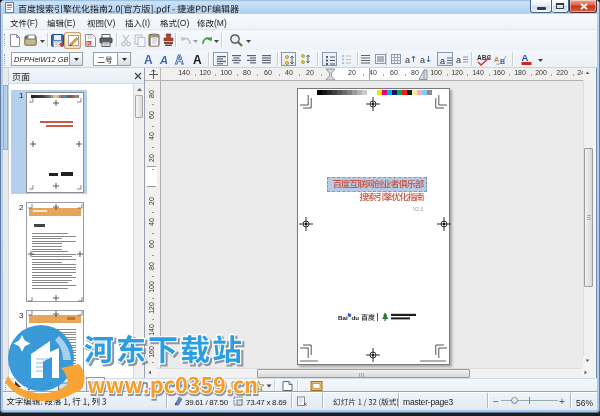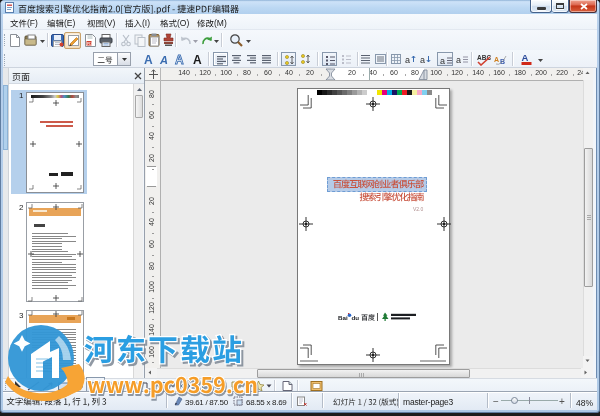--- a/index.html
+++ b/index.html
@@ -211,20 +211,28 @@
       <div style="position:absolute;left:218px;top:19px;width:1px;height:14px;background:#c8cdd6;box-shadow:1px 0 0 #ffffff;"></div>
       <svg class="ab" style="left:226px;top:19px" width="14" height="14">
         <circle cx="6" cy="6" r="4.2" fill="#e8f0fa" stroke="#444" stroke-width="1.2"></circle>
         <path d="M9 9 L13 13" stroke="#8a5c2a" stroke-width="2.2"></path>
       </svg>
       <svg class="ab" style="left:242px;top:25px" width="7" height="5">
         <path d="M1 1 L3.5 4 L6 1 z" fill="#444"></path>
       </svg>
       <div style="position:absolute;left:0px;top:36px;width:594px;height:18px;background:linear-gradient(#f3f7fb,#ecf1f8);border-bottom:1px solid #cdd4de;"></div>
       <div style="position:absolute;left:1px;top:40px;width:2px;height:12px;border-left:1px dotted #9aa6b5;"></div>
+      <div style="position:absolute;left:8px;top:38px;width:72px;height:14px;background:#fff;border:1px solid #98a0ac;">
+        <div class="ab" style="left:2px;top:1.5px;font-size:7.5px;font-style:italic;color:#222;font-family:'Liberation Sans';">DFPHeiW12 GB</div>
+        <div class="ab" style="right:0;top:0;width:13px;height:12px;background:linear-gradient(#fdfdfd,#d8dde6);border-left:1px solid #98a0ac;">
+          <svg class="ab" style="left:3px;top:4px" width="7" height="5">
+            <path d="M1 1 L3.5 4 L6 1 z" fill="#333"></path>
+          </svg>
+        </div>
+      </div>
       <div style="position:absolute;left:90px;top:38px;width:38px;height:14px;background:#fff;border:1px solid #98a0ac;">
         <div class="ab" style="left:3px;top:2px;">
           <svg width="16" height="10" viewBox="0 0 16.00 10.40" style="overflow:visible">
             <g fill="#222">
               <path transform="translate(0.00,8.16) scale(0.008000,-0.008000)" d="M141 697V616H860V697ZM57 104V20H945V104Z"></path>
               <path transform="translate(8.00,8.16) scale(0.008000,-0.008000)" d="M260 732H736V596H260ZM185 799V530H815V799ZM63 440V371H269C249 309 224 240 203 191H727C708 75 688 19 663 -1C651 -9 639 -10 615 -10C587 -10 514 -9 444 -2C458 -23 468 -52 470 -74C539 -78 605 -79 639 -77C678 -76 702 -70 726 -50C763 -18 788 57 812 225C814 236 816 259 816 259H315L352 371H933V440Z"></path>
             </g>
           </svg>
         </div>
         <div class="ab" style="right:0;top:0;width:13px;height:12px;background:linear-gradient(#fdfdfd,#d8dde6);border-left:1px solid #98a0ac;">
@@ -867,21 +875,21 @@
       <div style="position:absolute;left:163px;top:379px;width:1px;height:15px;background:#b4bcc8;box-shadow:1px 0 0 #fff;"></div>
       <svg class="ab" style="left:171px;top:382px" width="10" height="10">
         <path d="M1 9 L5 1 L8 3 L4.5 9 z" fill="#6a88b8" stroke="#44608a" stroke-width=".6"></path>
         <path d="M1 9 l.6 -2.2 L3.2 7.8 z" fill="#334"></path>
       </svg>
       <div class="ab" style="left:182px;top:383.5px;font-size:8px;letter-spacing:-0.3px;color:#222;">39.61 / 87.50</div>
       <svg class="ab" style="left:230px;top:382px" width="11" height="10">
         <rect x="1" y="1" width="8" height="8" fill="none" stroke="#667" stroke-dasharray="1.5 1"></rect>
         <rect x="4" y="4" width="5" height="5" fill="#cfe0f2" stroke="#667" stroke-width=".7"></rect>
       </svg>
-      <div class="ab" style="left:243px;top:383.5px;font-size:8px;letter-spacing:-0.3px;color:#222;">68.55 x 8.69</div>
+      <div class="ab" style="left:243px;top:383.5px;font-size:8px;letter-spacing:-0.3px;color:#222;">73.47 x 8.69</div>
       <div style="position:absolute;left:288px;top:379px;width:1px;height:15px;background:#b4bcc8;box-shadow:1px 0 0 #fff;"></div>
       <svg class="ab" style="left:293px;top:382px" width="11" height="10">
         <rect x="1.5" y="1" width="7" height="8.5" fill="#fff" stroke="#888"></rect>
         <path d="M3 3 h4 M3 5 h4 M3 7 h3" stroke="#aab" stroke-width=".7"></path>
         <path d="M8 7 l2.5 2.5 M10.5 7 L8 9.5" stroke="#c03028" stroke-width="1"></path>
       </svg>
       <div style="position:absolute;left:319px;top:379px;width:1px;height:15px;background:#b4bcc8;box-shadow:1px 0 0 #fff;"></div>
       <div class="ab" style="left:330px;top:382.5px;">
         <svg width="66" height="10" viewBox="0 0 65.58 9.88" style="overflow:visible">
           <g fill="#222">
@@ -901,21 +909,21 @@
       </div>
       <div style="position:absolute;left:395px;top:379px;width:1px;height:15px;background:#b4bcc8;box-shadow:1px 0 0 #fff;"></div>
       <div class="ab" style="left:400px;top:383px;font-size:8.5px;letter-spacing:-0.2px;color:#222;">master-page3</div>
       <div style="position:absolute;left:484px;top:379px;width:1px;height:15px;background:#b4bcc8;box-shadow:1px 0 0 #fff;"></div>
       <div class="ab" style="left:490px;top:381.5px;font-size:10px;color:#555;">−</div>
       <div style="position:absolute;left:498px;top:386px;width:57px;height:1px;background:#9aa;"></div>
       <div style="position:absolute;left:526px;top:383px;width:1px;height:7px;background:#889;"></div>
       <div style="position:absolute;left:508px;top:383px;width:7px;height:7px;background:linear-gradient(#fdfdfd,#d0d8e4);border:1px solid #7a8698;border-radius:4px;"></div>
       <div class="ab" style="left:556px;top:381.5px;font-size:10px;color:#555;">+</div>
       <div style="position:absolute;left:567px;top:379px;width:1px;height:15px;background:#b4bcc8;box-shadow:1px 0 0 #fff;"></div>
-      <div class="ab" style="left:573px;top:383.5px;font-size:8.5px;color:#222;">48%</div>
+      <div class="ab" style="left:573px;top:383.5px;font-size:8.5px;color:#222;">56%</div>
     </div>
   </div>
 <svg style="position:absolute;left:3px;top:322px;z-index:60;" width="88" height="82">
 <circle cx="38" cy="36" r="33" fill="#3397d6" opacity="0.96"></circle>
 <path d="M5 54 Q14 69 34 71 Q58 73 70 56 L79 63 Q64 80 40 79 Q14 78 2 60 z" fill="#f7a435"></path>
 <path d="M58 46 Q70 58 60 76 L78 68 Q86 54 76 42 z" fill="#f7a435"></path>
 <path d="M56 14 Q67 24 68 38 L60 38 Q60 26 52 18 z" fill="#fff" opacity=".55"></path>
 <path d="M19 13 l2.8 5.6 5.6 2.8 -5.6 2.8 -2.8 5.6 -2.8 -5.6 -5.6 -2.8 5.6 -2.8 z" fill="#fff"></path>
 <path d="M28 56 L28 32 L47 19 L47 30 L56 26 L56 56 L49 56 L49 35 L40 39.5 L40 56 z" fill="#fff"></path>
 <path d="M33 37 h12 M33 41 h12 M33 45 h12 M33 49 h12" stroke="#3397d6" stroke-width="1.2" opacity=".6"></path>

